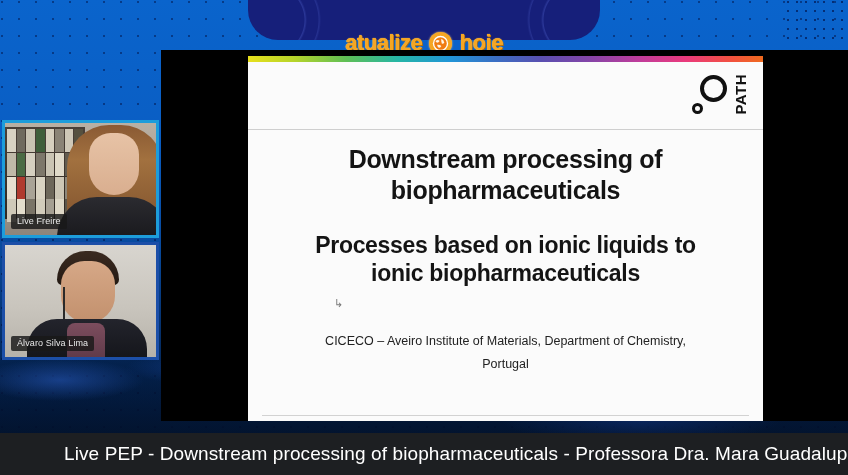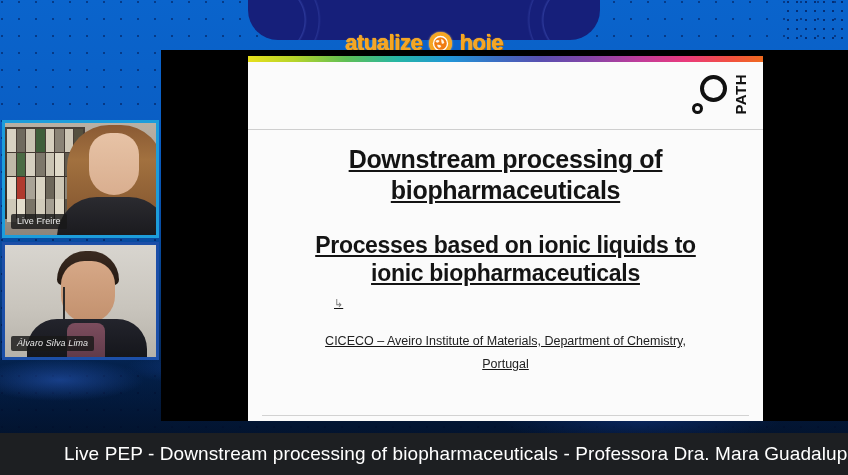--- a/index.html
+++ b/index.html
@@ -108,21 +108,21 @@
   }
   #path-dot {
     position:absolute; left:1px; bottom:2px;
     width:11px; height:11px; border:3px solid #111; border-radius:50%;
   }
   #path-word {
     font-size:15px; font-weight:bold; color:#111; letter-spacing:.5px;
     writing-mode:vertical-rl; transform:rotate(180deg);
   }
 
-  #slide-body { padding:14px 38px 0; text-align:center; color:#141414;text-decoration:underline; }
+  #slide-body { padding:14px 38px 0; text-align:center; color:#141414; }
   .title-big {
     font-size:25px; font-weight:bold; line-height:1.22; letter-spacing:-.3px;
   }
   .title-mid {
     font-size:23px; font-weight:bold; line-height:1.22; letter-spacing:-.3px;
     margin-top:26px;
   }
   .author { font-size:16px; margin-top:22px; color:#222; }
   .cursor-mark {
     font-size:11px; color:#7a7a7a; text-align:left; margin:10px 0 0 48px;
@@ -132,21 +132,21 @@
     position:absolute; left:14px; right:14px; bottom:5px;
     border-top:1px solid #d2d2d2;
   }
 
   
   .tile {
     position:absolute; left:2px; width:157px; height:118px;
     overflow:hidden;
   }
   #tile-mara { top:120px; border:3px solid #1d9ddb; }
-  #tile-alvaro { top:242px; border:3px solid #1c4fa8;font-style:italic; }
+  #tile-alvaro { top:242px; border:3px solid #1c4fa8; }
   .tile-video { position:absolute; inset:0; }
   .name-tag {
     position:absolute; left:6px; bottom:6px;
     background:rgba(25,25,25,.82); color:#e8e8e8;
     font-size:9px; padding:2px 6px 3px; border-radius:2px;
     letter-spacing:.1px; white-space:nowrap;
   }
 
   
   #mara-art {

